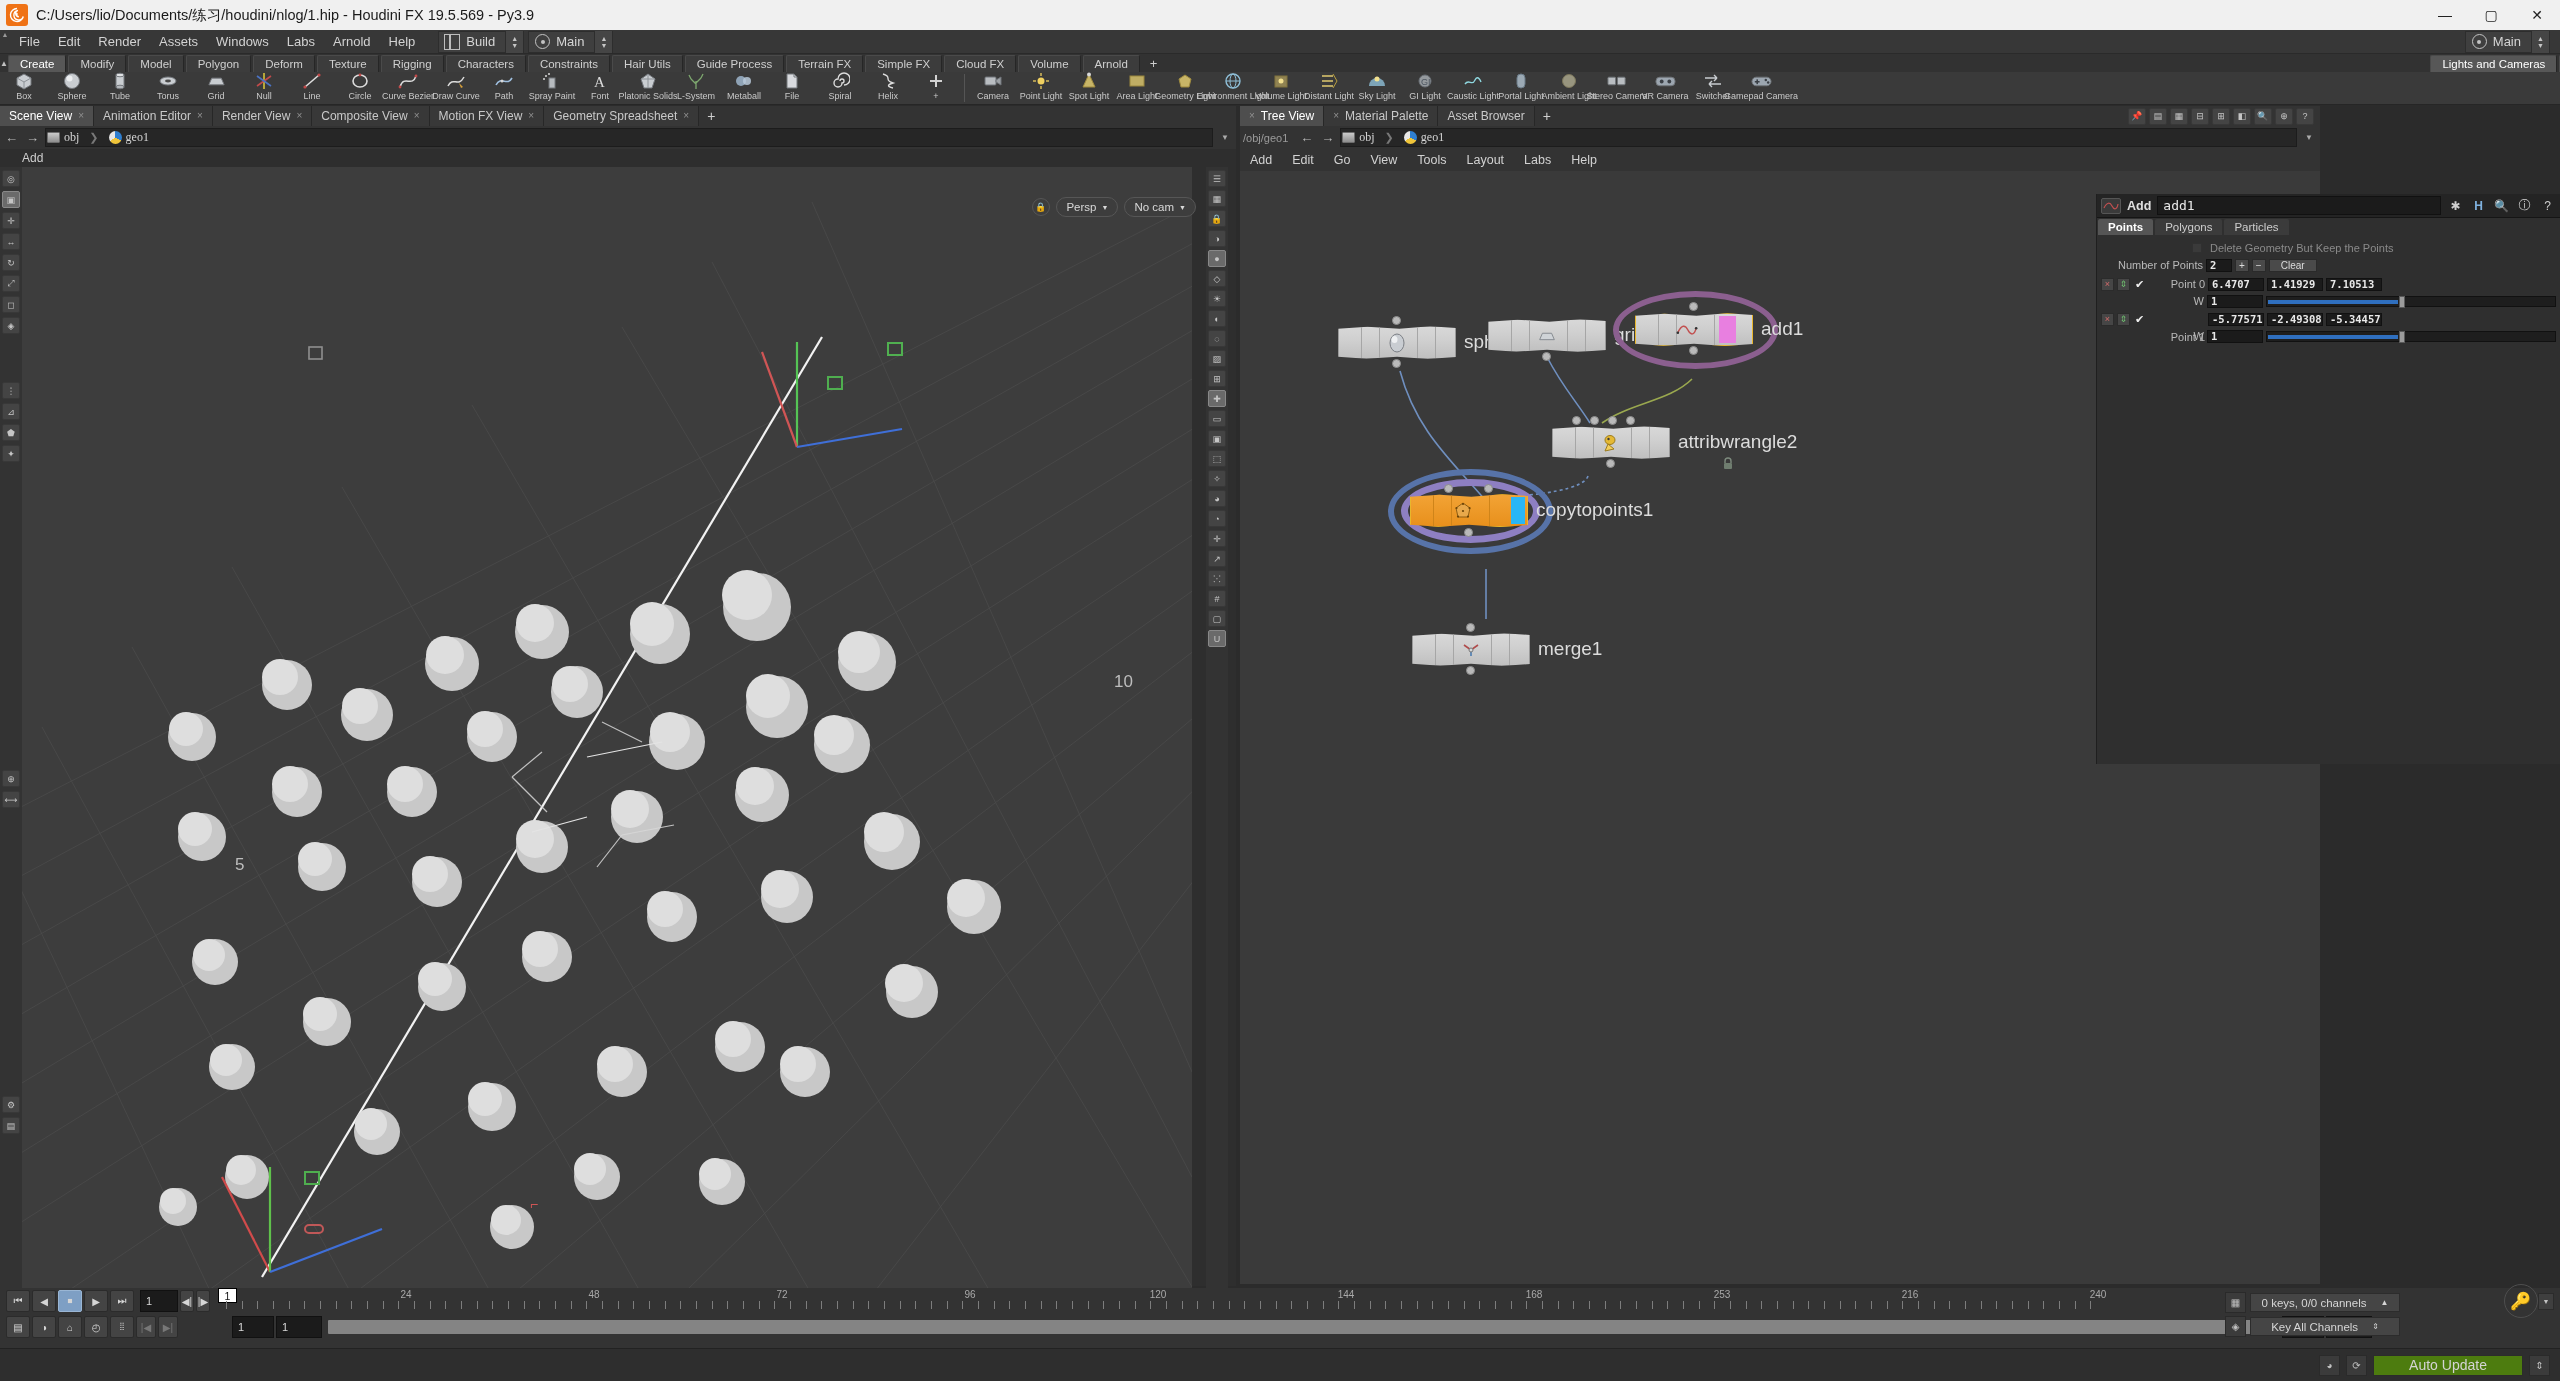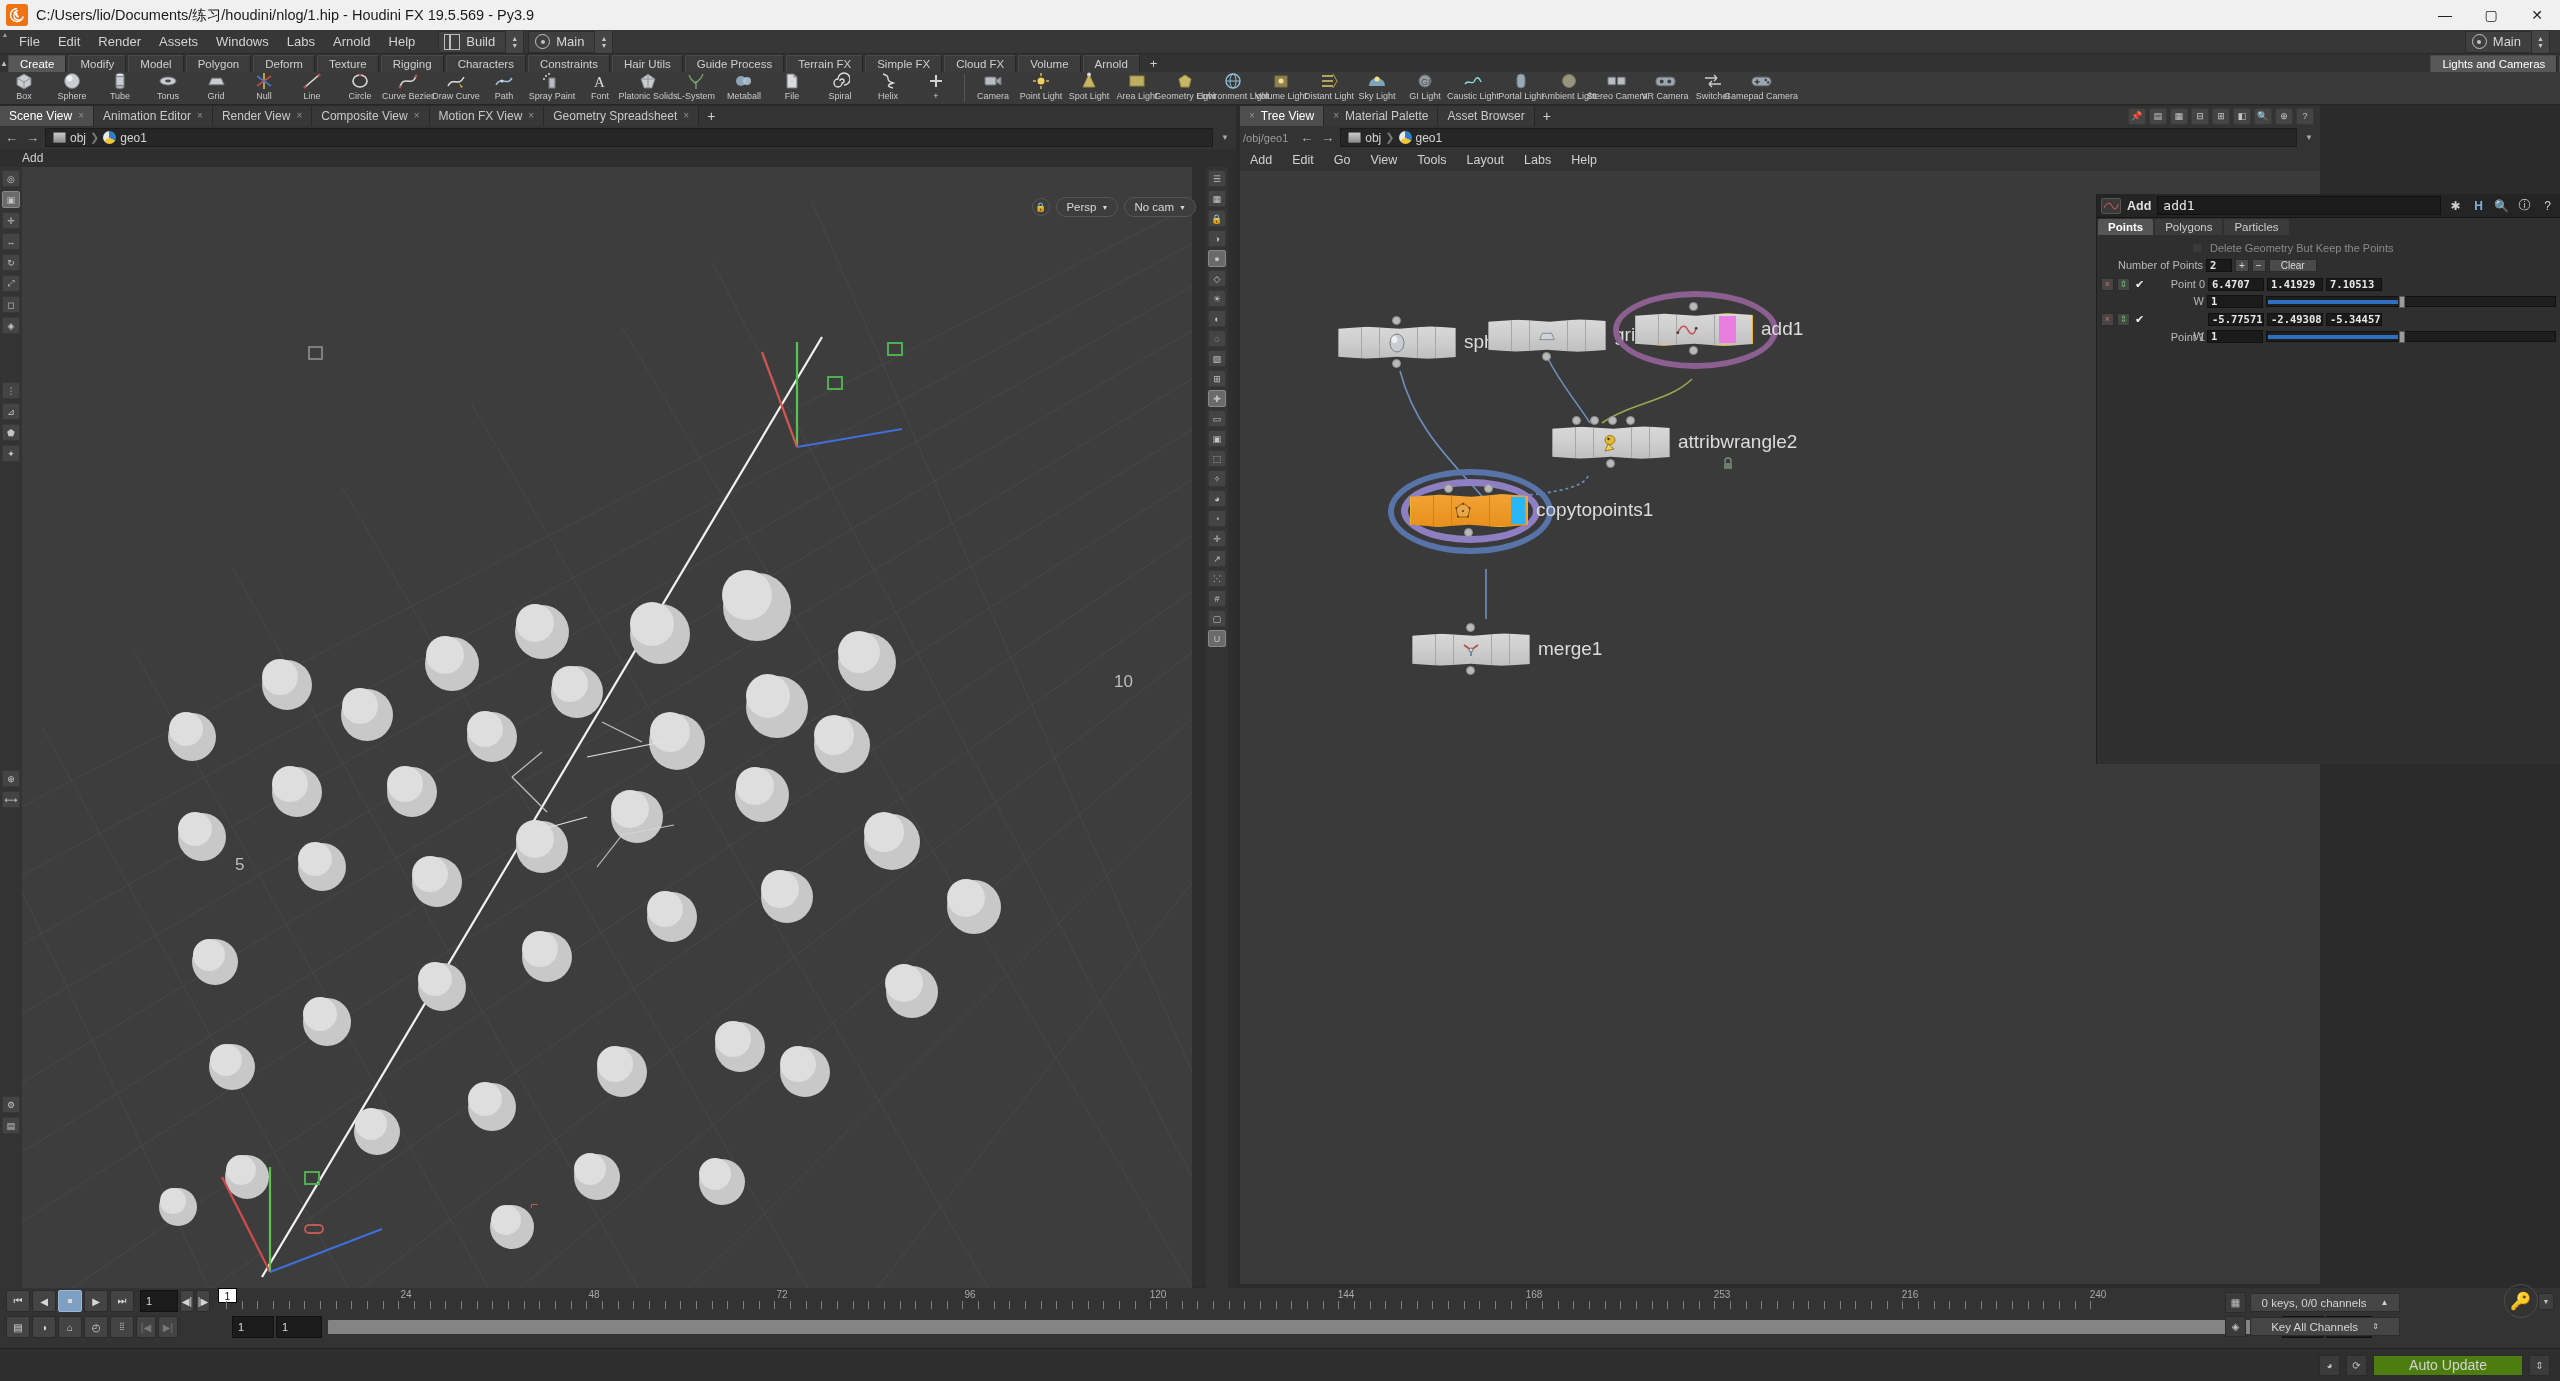--- a/index.html
+++ b/index.html
@@ -86,21 +86,21 @@
   .ptab.active { background:#4e4e4e; color:#fff; }
   .ptab .x { font-size:10px; color:#909090; }
   .tab-plus { padding:0 8px; font-size:14px; color:#d0d0d0; }
 
   
   #viewportPanel { position:absolute; left:0; top:106px; width:1236px; height:1180px; background:#2e2e2e; }
   .pathbar { display:flex; align-items:center; height:23px; background:#333; padding:0 3px; gap:4px; }
   .navarrow { width:17px; height:17px; display:flex; align-items:center; justify-content:center;
               color:#bdbdbd; font-size:13px;}
   .pathfield { flex:1; height:19px; background:#262626; border:1px solid #1c1c1c;
-               display:flex; align-items:center; gap:4px; padding:0 7px; }
+               display:flex; align-items:center; gap:10px; padding:0 1px;font-family:Liberation Serif, serif; }
   .pathfield .seg { font-size:12px; color:#d6d6d6; display:flex; align-items:center; gap:4px;}
   .sep-chev { color:#787878; font-size:11px; }
   .ico-obj { width:13px;height:11px;background:linear-gradient(#c9c9c9,#8e8e8e); border:1px solid #6d6d6d; border-radius:1px;}
   .ico-geo { width:13px;height:13px;border-radius:50%;
              background:conic-gradient(#2f7fd1 0 33%, #f0c53a 0 66%, #e8e8e8 0 100%); }
   .pf-right { width:16px;height:19px;display:flex;align-items:center;justify-content:center;color:#aaa;font-size:8px;}
 
   .vp-header { height:18px; background:#2e2e2e; display:flex; align-items:center; padding-left:22px;}
   .vp-header .ttl { font-size:12px; color:#cfcfcf; }
 

